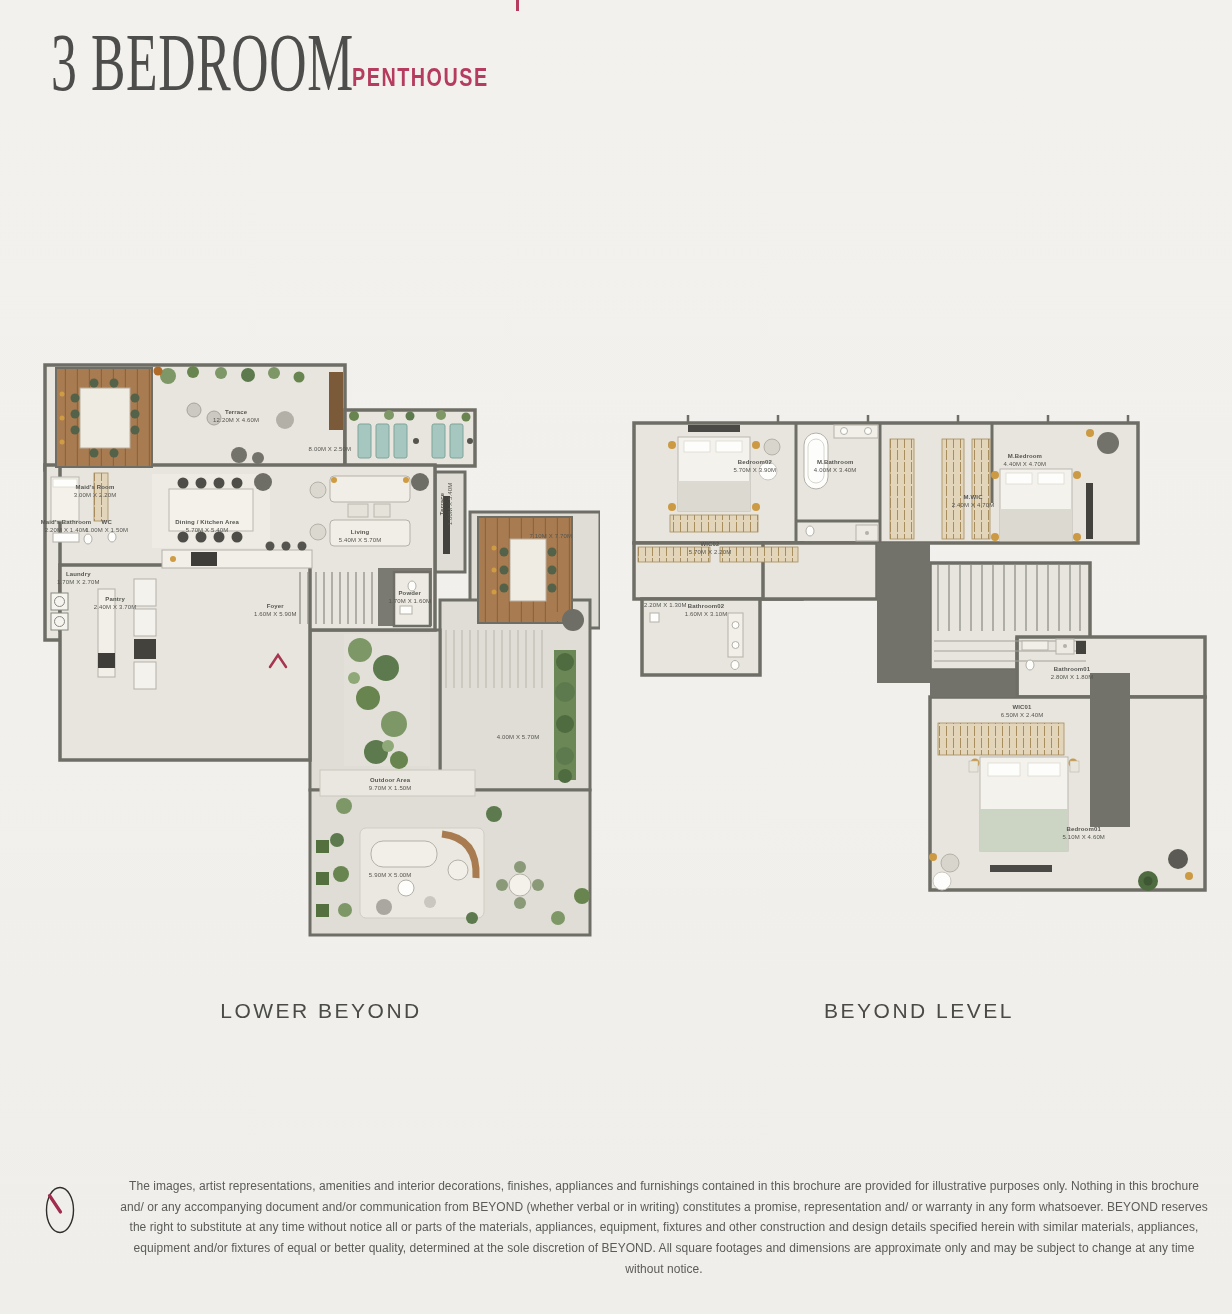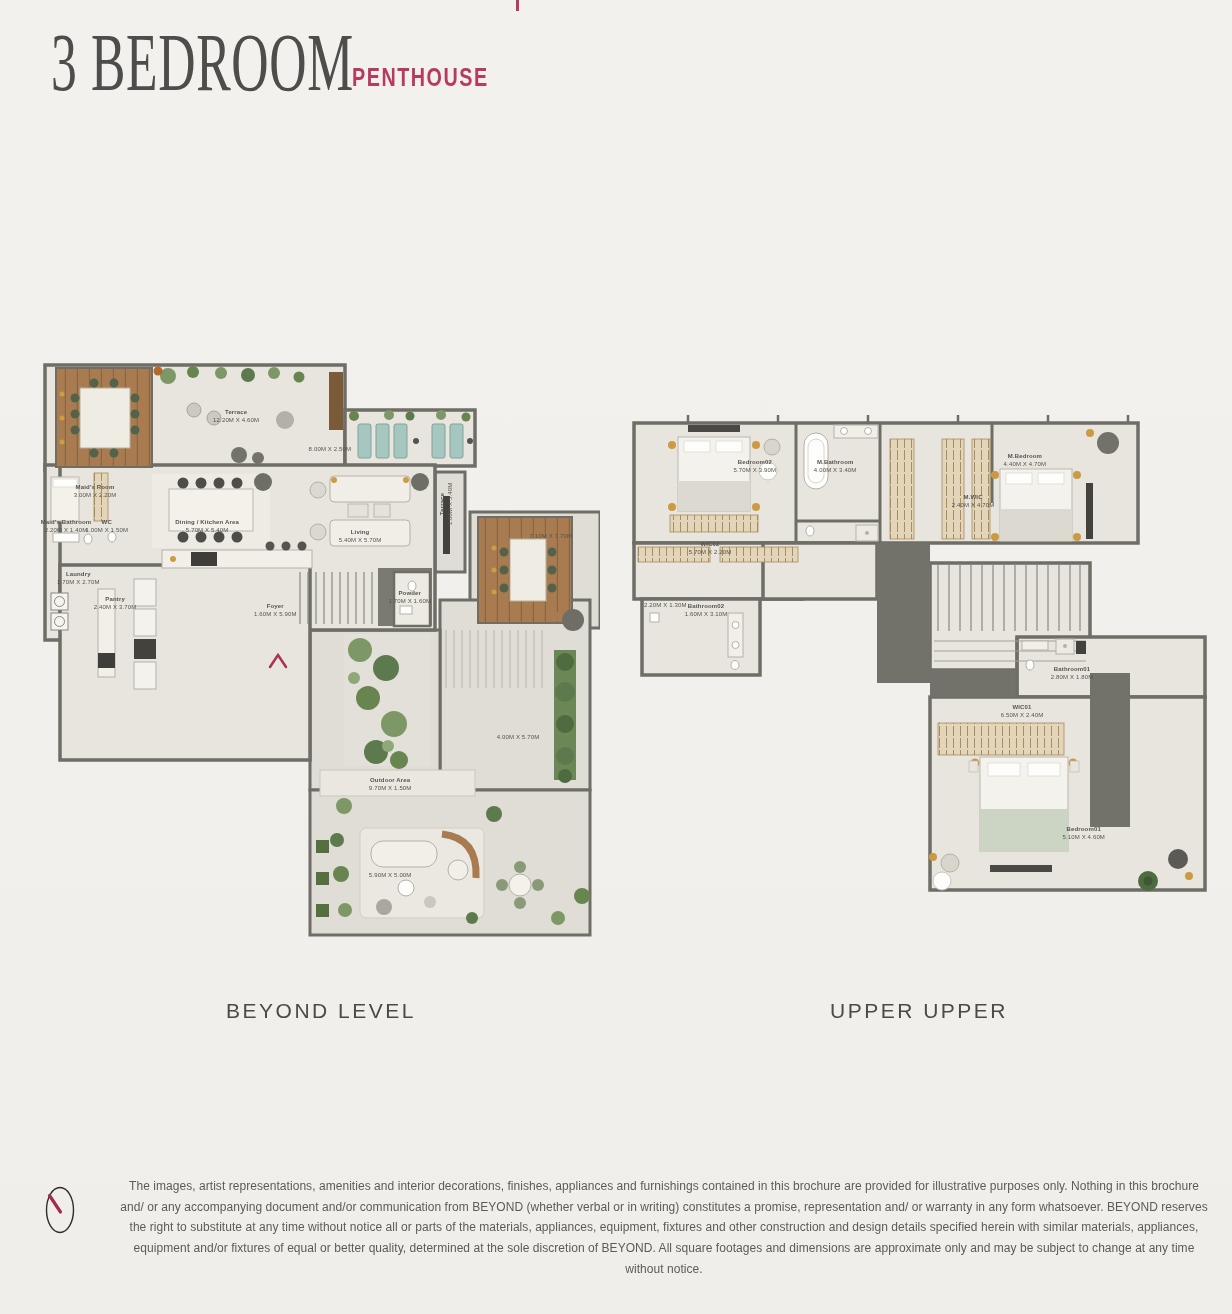--- a/index.html
+++ b/index.html
@@ -524,22 +524,22 @@
         <div class="rn">WIC01</div>
         <div class="rd">6.50M X 2.40M</div>
       </div>
       <div class="plan-label" style="left: 78.3%; top: 85.4%;">
         <div class="rn">Bedroom01</div>
         <div class="rd">5.10M X 4.60M</div>
       </div>
     </div>
 </section>
 
-<div class="caption caption-lower">BEYOND LEVEL</div>
-<div class="caption caption-upper">UPPER UPPER</div>
+<div class="caption caption-lower">LOWER BEYOND</div>
+<div class="caption caption-upper">BEYOND LEVEL</div>
 
 <footer>
   <svg class="logo" viewBox="0 0 30 48">
     <ellipse cx="15" cy="24" rx="13.5" ry="22.5" fill="none" stroke="#2f2e2c" stroke-width="1.4"></ellipse>
     <line x1="4.5" y1="9.5" x2="15.5" y2="26" stroke="#a12c4e" stroke-width="3.2" stroke-linecap="round"></line>
   </svg>
   <p class="disclaimer">The images, artist representations, amenities and interior decorations, finishes, appliances and furnishings contained in this brochure are provided for illustrative purposes only. Nothing in this brochure and/ or any accompanying document and/or communication from BEYOND (whether verbal or in writing) constitutes a promise, representation and/ or warranty in any form whatsoever. BEYOND reserves the right to substitute at any time without notice all or parts of the materials, appliances, equipment, fixtures and other construction and design details specified herein with similar materials, appliances, equipment and/or fixtures of equal or better quality, determined at the sole discretion of BEYOND. All square footages and dimensions are approximate only and may be subject to change at any time without notice.</p>
 </footer>
 
 </body></html>

